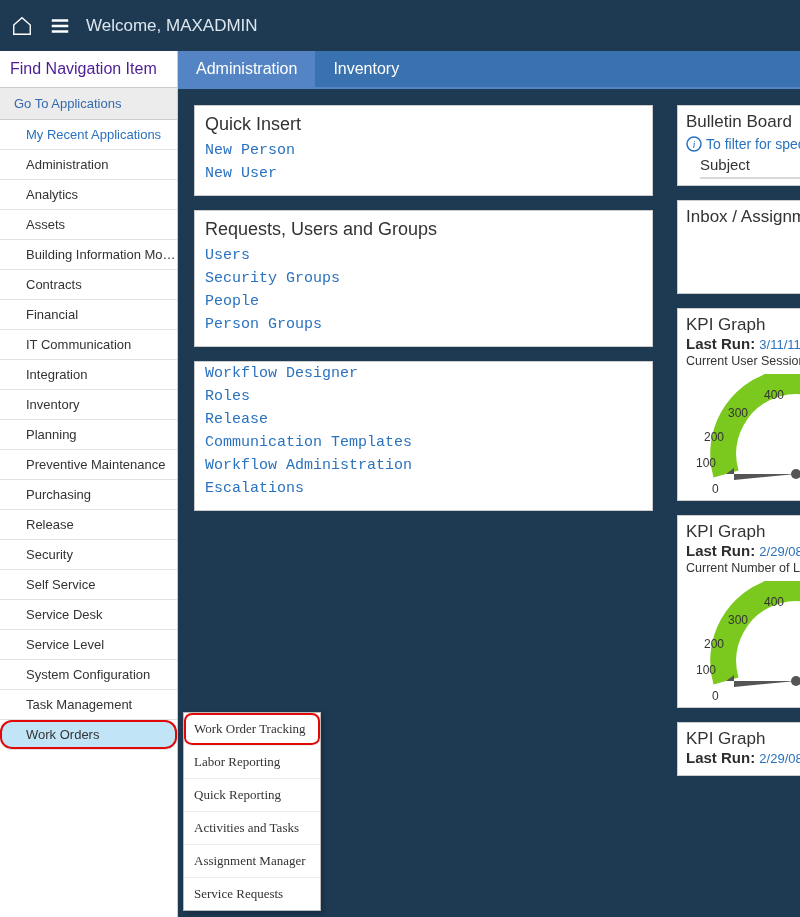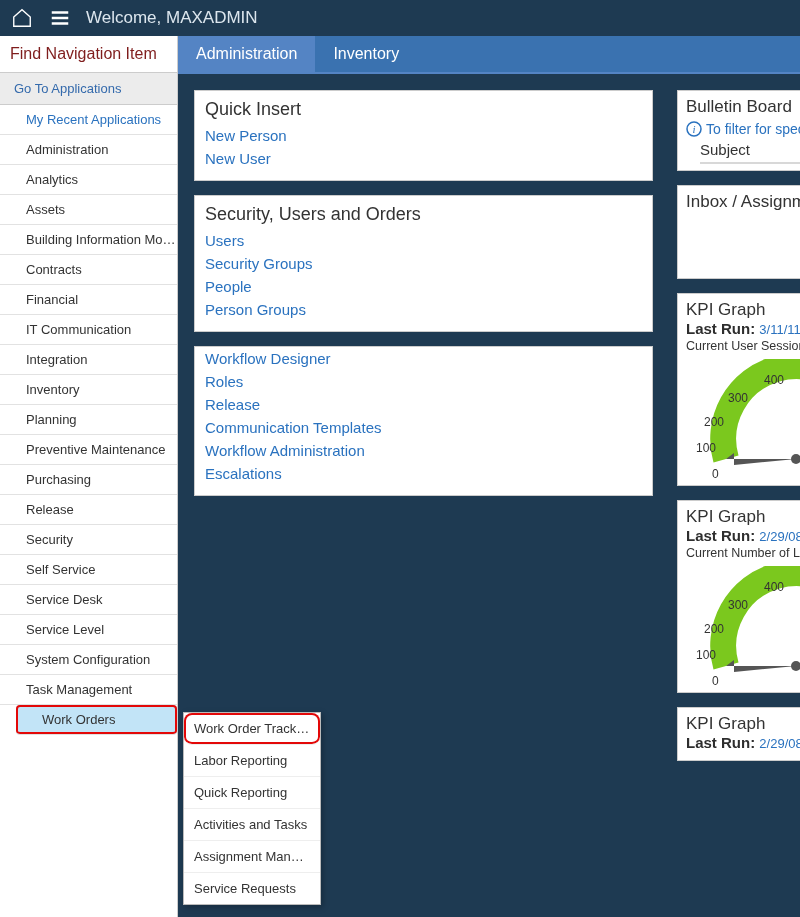--- a/index.html
+++ b/index.html
@@ -11,49 +11,49 @@
     --link:#2a72bf;
     --text:#2e2e2e;
     --sidebar-sel:#c2e4f7;
     --sidebar-border:#ccc;
     --hl:#e30808;
   }
   html,body{margin:0;padding:0;font-family:Arial,Helvetica,sans-serif;font-size:14px;color:var(--text);}
   body{width:800px;height:917px;background:var(--bg);overflow:hidden;}
 
   
-  .topbar{height:36px;background:var(--topbar);display:flex;align-items:center;padding:0 10px;color:#fff;}
+  .topbar{height:51px;background:var(--topbar);display:flex;align-items:center;padding:0 10px;color:#fff;}
   .top-icon{width:24px;height:24px;display:flex;align-items:center;justify-content:center;margin-right:14px;cursor:pointer;}
   .top-icon svg{width:22px;height:22px;fill:none;stroke:#fff;stroke-width:1.5;}
   .welcome{font-size:17px;color:#dce6ee;}
 
   
   .layout{display:flex;height:calc(100% - 36px);}
   .sidebar{width:177px;background:#fff;border-right:1px solid var(--sidebar-border);display:flex;flex-direction:column;}
-  .search-box{height:36px;display:flex;align-items:center;padding:0 10px;font-size:16px;color:#7f1d1d;border-bottom:1px solid var(--sidebar-border);}
+  .search-box{height:36px;display:flex;align-items:center;padding:0 10px;font-size:16px;color:#4c1d95;border-bottom:1px solid var(--sidebar-border);}
   .side-hdr{background:#ececec;font-weight:normal;color:#346aac;font-size:13px;padding:8px 14px;border-bottom:1px solid var(--sidebar-border);cursor:pointer;}
   .side-item{font-size:13px;color:#333;padding:7px 0 7px 26px;border-bottom:1px solid #e2e2e2;cursor:pointer;white-space:nowrap;overflow:hidden;text-overflow:ellipsis;}
   .side-item.recent{color:#2a72bf;}
   .side-item.selected{background:var(--sidebar-sel);}
-  .side-item.hl{box-shadow:inset 0 0 0 2px var(--hl);border-radius:4px;margin-left:16px;}
+  .side-item.hl{box-shadow:inset 0 0 0 2px var(--hl);border-radius:12px;}
 
   .main{flex:1;display:flex;flex-direction:column;}
   .tabbar{height:38px;background:var(--tab-bar);display:flex;color:#fff;}
   .tab{padding:0 18px;display:flex;align-items:center;font-size:16px;cursor:pointer;}
   .tab.active{background:var(--tab-active);}
   .tab-underline{height:2px;background:var(--tab-active);}
 
   .content{position:relative;padding:16px 12px 0 16px;height:100%;overflow:hidden;}
   .col-left{width:459px;float:left;}
   .col-right{position:absolute;left:499px;top:16px;width:300px;}
 
   .panel{background:var(--panel);border:1px solid #ccc;margin-bottom:14px;}
   .panel-title{font-size:18px;color:#333;padding:8px 10px 4px;}
   .panel-links{padding:0 10px 10px;}
-  .plink{display:block;color:var(--link);font-size:15px;padding:3px 0;cursor:pointer;}
+  .plink{display:block;color:var(--link);font-size:15px;padding:3px 0;cursor:pointer;font-family:Liberation Mono, monospace;}
 
   .bb-panel{background:#fff;border:1px solid #ccc;padding:6px 8px;margin-bottom:14px;}
   .bb-title{font-size:17px;color:#333;display:flex;align-items:center;}
   .bb-hint{color:#2a72bf;font-size:14px;margin-top:4px;display:flex;align-items:center;}
   .bb-hint svg{width:16px;height:16px;margin-right:4px;}
   .bb-sub{font-size:15px;color:#333;margin:4px 0 0 14px;}
   .bb-hr{height:2px;background:#d8d8d8;margin:4px 0 0 14px;width:200px;}
 
   .kpi{background:#fff;border:1px solid #ccc;margin-bottom:14px;padding:6px 8px;}
   .kpi-head{font-size:17px;color:#333;}
@@ -61,21 +61,21 @@
   .kpi-run b{font-weight:bold;}
   .kpi-date{color:#2a72bf;font-size:13px;}
   .kpi-metric{font-size:12.5px;color:#333;margin-top:2px;}
   .gauge{position:relative;height:120px;margin-top:6px;}
   .gauge svg{position:absolute;left:20px;top:0;}
   .gauge .ticks{position:absolute;left:0;top:0;font-size:12px;color:#333;}
   .gauge .ticks div{position:absolute;margin-top:8px;}
 
   
   .submenu{position:absolute;left:183px;top:712px;width:136px;background:#fff;border:1px solid #bbb;box-shadow:2px 2px 6px rgba(0,0,0,.25);}
-  .sub-item{font-size:13px;color:#333;padding:8px 10px;border-bottom:1px solid #eee;cursor:pointer;white-space:nowrap;overflow:hidden;text-overflow:ellipsis;}
+  .sub-item{font-size:13px;color:#333;padding:8px 10px;border-bottom:1px solid #eee;cursor:pointer;white-space:nowrap;overflow:hidden;text-overflow:ellipsis;font-family:Liberation Serif, serif;}
   .sub-item.hl{box-shadow:inset 0 0 0 2px var(--hl);border-radius:8px;}
   .sub-item:last-child{border-bottom:none;}
 </style>
 </head>
 <body>
 
 <div class="topbar">
   <div class="top-icon">
     <svg viewBox="0 0 24 24">
         <path d="M3 11 L12 3 L21 11 V21 H3 Z"></path>
@@ -130,21 +130,21 @@
     <div class="content">
       <div class="col-left">
         <div class="panel">
           <div class="panel-title">Quick Insert</div>
           <div class="panel-links" id="qi-links">
               <a class="plink">New Person</a>
               <a class="plink">New User</a>
             </div>
         </div>
         <div class="panel">
-          <div class="panel-title">Security, Users and Orders</div>
+          <div class="panel-title">Requests, Users and Groups</div>
           <div class="panel-links" id="sec-links">
               <a class="plink">Users</a>
               <a class="plink">Security Groups</a>
               <a class="plink">People</a>
               <a class="plink">Person Groups</a>
             </div>
         </div>
         <div class="panel">
           <div class="panel-links" id="wf-links">
               <a class="plink">Workflow Designer</a>

